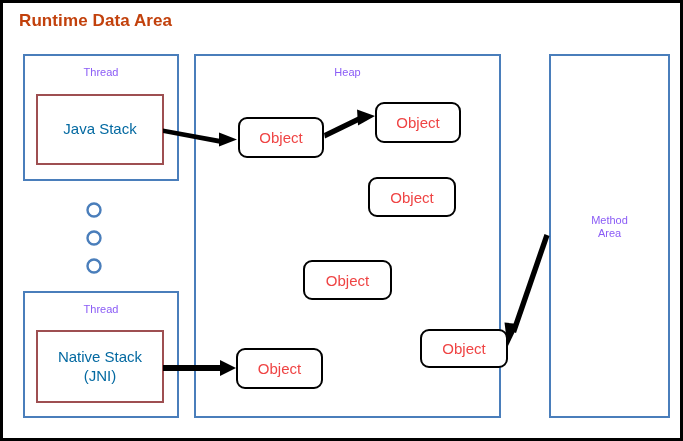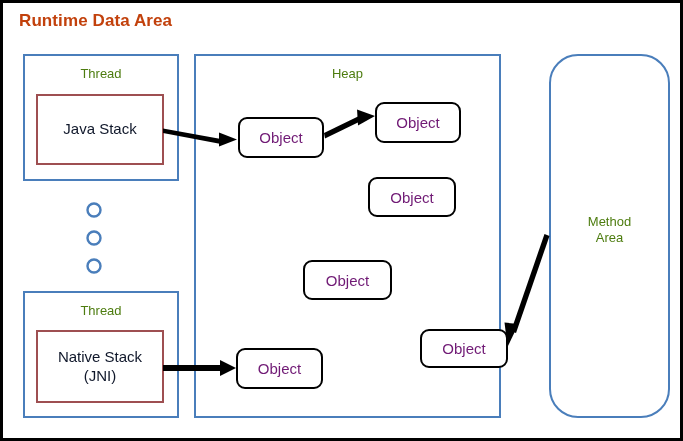--- a/index.html
+++ b/index.html
@@ -30,51 +30,51 @@
   .region {
     position: absolute;
     border: 2px solid #4a7ebb;
     background: #ffffff;
     box-sizing: border-box;
   }
   .region-label {
     position: absolute;
     width: 100%;
     text-align: center;
-    font-size: 13px;
-    color: #4d7c0f;
+    font-size: 11px;
+    color: #8b5cf6;
     white-space: nowrap;
   }
   .region-label.two-line {
     line-height: 1.22;
   }
   .stack-box {
     position: absolute;
     border: 2px solid #9e4f51;
     background: #ffffff;
     box-sizing: border-box;
     display: flex;
     align-items: center;
     justify-content: center;
     text-align: center;
     font-size: 15px;
-    color: #0f172a;
+    color: #0369a1;
     line-height: 1.22;
   }
   .obj {
     position: absolute;
     border: 2.5px solid #000000;
     border-radius: 9px;
     background: #ffffff;
     box-sizing: border-box;
     display: flex;
     align-items: center;
     justify-content: center;
     font-size: 15px;
-    color: #701a75;
+    color: #ef4444;
   }
   .dots-layer, .arrows-layer {
     position: absolute;
     left: 0;
     top: 0;
     width: 683px;
     height: 441px;
     pointer-events: none;
   }
   .arrows-layer { z-index: 5; }
@@ -99,21 +99,21 @@
   </div>
   <div class="stack-box" style="left:33px; top:327px; width:128px; height:73px; flex-direction:column;text-align:right;">
     <span>Native Stack</span>
     <span>(JNI)</span>
   </div>
 
   <div class="region" style="left:191px; top:51px; width:307px; height:364px;">
     <div class="region-label" style="top:10px;">Heap</div>
   </div>
 
-  <div class="region" style="left:546px; top:51px; width:121px; height:364px;border-radius:29px;">
+  <div class="region" style="left:546px; top:51px; width:121px; height:364px;">
     <div class="region-label two-line" style="top:158px;">
       <div>Method</div>
       <div>Area</div>
     </div>
   </div>
 
   <div class="obj" style="left:235px; top:114px; width:86px; height:41px;">
     <span>Object</span>
   </div>
   <div class="obj" style="left:372px; top:99px; width:86px; height:41px;">

